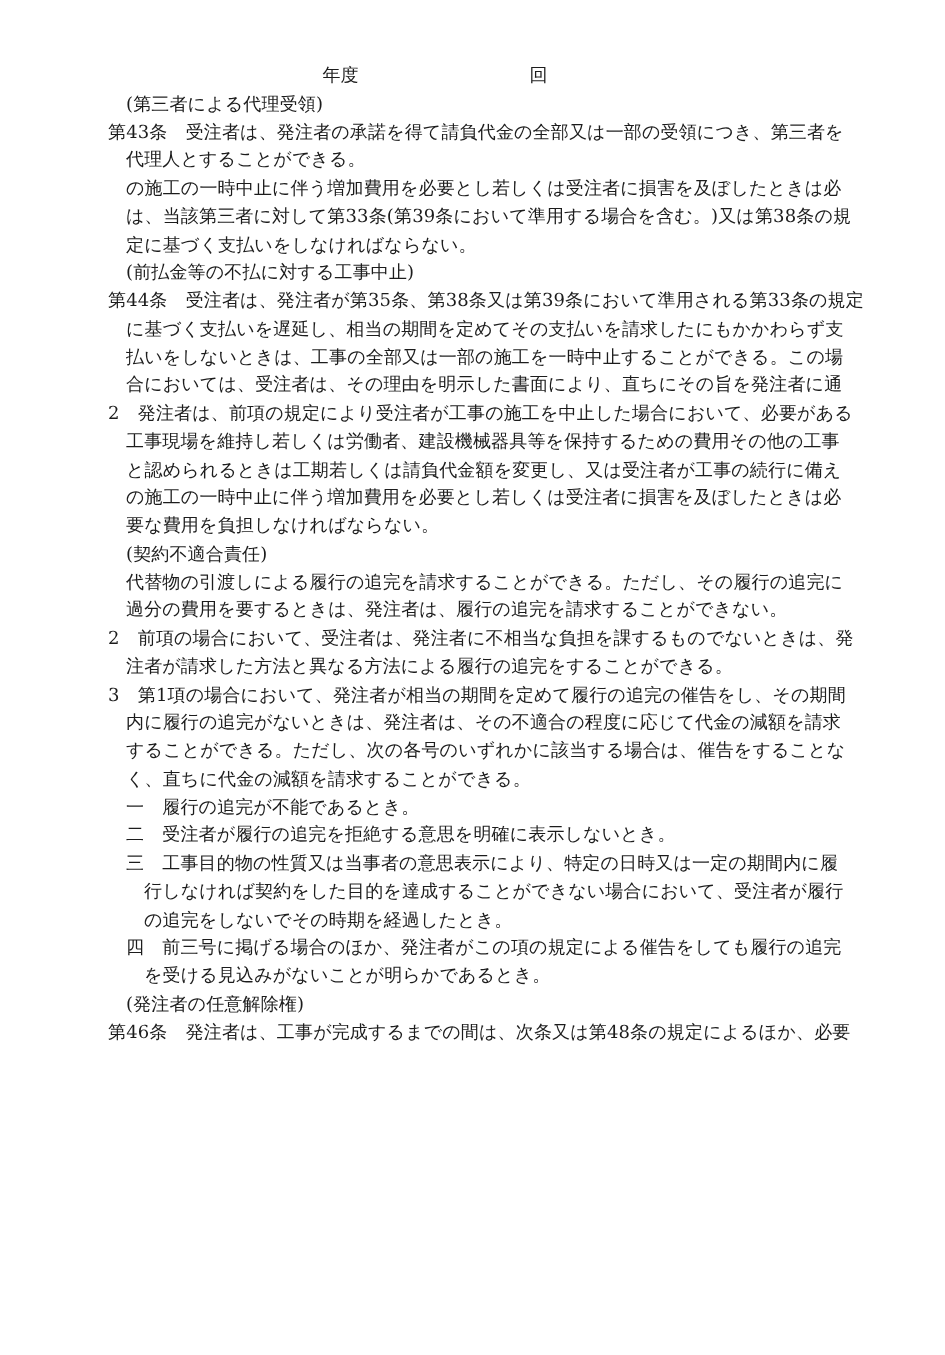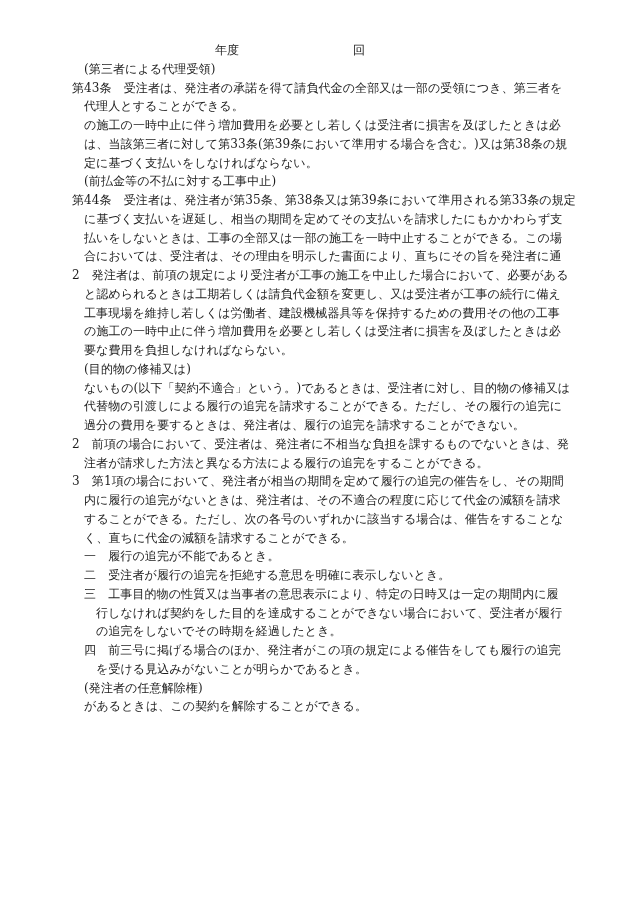--- a/index.html
+++ b/index.html
@@ -63,38 +63,37 @@
         <div class="line ind1">代理人とすることができる。</div>
         <div class="line ind1">の施工の一時中止に伴う増加費用を必要とし若しくは受注者に損害を及ぼしたときは必</div>
         <div class="line ind1">は、当該第三者に対して第33条(第39条において準用する場合を含む。)又は第38条の規</div>
         <div class="line ind1">定に基づく支払いをしなければならない。</div>
         <div class="line ind1">(前払金等の不払に対する工事中止)</div>
         <div class="line ind0">第44条　受注者は、発注者が第35条、第38条又は第39条において準用される第33条の規定</div>
         <div class="line ind1">に基づく支払いを遅延し、相当の期間を定めてその支払いを請求したにもかかわらず支</div>
         <div class="line ind1">払いをしないときは、工事の全部又は一部の施工を一時中止することができる。この場</div>
         <div class="line ind1">合においては、受注者は、その理由を明示した書面により、直ちにその旨を発注者に通</div>
         <div class="line ind0">2　発注者は、前項の規定により受注者が工事の施工を中止した場合において、必要がある</div>
+        <div class="line ind1">工事現場を維持し若しくは労働者、建設機械器具等を保持するための費用その他の工事</div>
         <div class="line ind1">と認められるときは工期若しくは請負代金額を変更し、又は受注者が工事の続行に備え</div>
-        <div class="line ind1">工事現場を維持し若しくは労働者、建設機械器具等を保持するための費用その他の工事</div>
         <div class="line ind1">の施工の一時中止に伴う増加費用を必要とし若しくは受注者に損害を及ぼしたときは必</div>
         <div class="line ind1">要な費用を負担しなければならない。</div>
-        <div class="line ind1">(目的物の修補又は)</div>
-        <div class="line ind1">ないもの(以下「契約不適合」という。)であるときは、受注者に対し、目的物の修補又は</div>
+        <div class="line ind1">(契約不適合責任)</div>
         <div class="line ind1">代替物の引渡しによる履行の追完を請求することができる。ただし、その履行の追完に</div>
         <div class="line ind1">過分の費用を要するときは、発注者は、履行の追完を請求することができない。</div>
         <div class="line ind0">2　前項の場合において、受注者は、発注者に不相当な負担を課するものでないときは、発</div>
         <div class="line ind1">注者が請求した方法と異なる方法による履行の追完をすることができる。</div>
         <div class="line ind0">3　第1項の場合において、発注者が相当の期間を定めて履行の追完の催告をし、その期間</div>
         <div class="line ind1">内に履行の追完がないときは、発注者は、その不適合の程度に応じて代金の減額を請求</div>
         <div class="line ind1">することができる。ただし、次の各号のいずれかに該当する場合は、催告をすることな</div>
         <div class="line ind1">く、直ちに代金の減額を請求することができる。</div>
         <div class="line ind1">一　履行の追完が不能であるとき。</div>
         <div class="line ind1">二　受注者が履行の追完を拒絶する意思を明確に表示しないとき。</div>
         <div class="line ind1">三　工事目的物の性質又は当事者の意思表示により、特定の日時又は一定の期間内に履</div>
         <div class="line ind2">行しなければ契約をした目的を達成することができない場合において、受注者が履行</div>
         <div class="line ind2">の追完をしないでその時期を経過したとき。</div>
         <div class="line ind1">四　前三号に掲げる場合のほか、発注者がこの項の規定による催告をしても履行の追完</div>
         <div class="line ind2">を受ける見込みがないことが明らかであるとき。</div>
         <div class="line ind1">(発注者の任意解除権)</div>
-        <div class="line ind1">があるときは、この契約を解除することができる。</div>
+        <div class="line ind0">第46条　発注者は、工事が完成するまでの間は、次条又は第48条の規定によるほか、必要</div>
       </div>
   </div>
 </div>
 
 </body></html>

